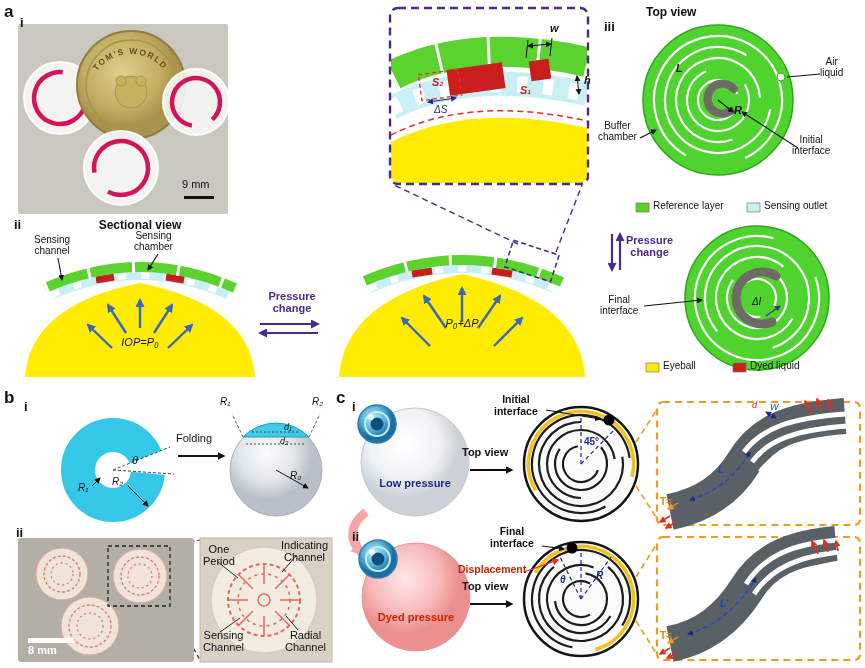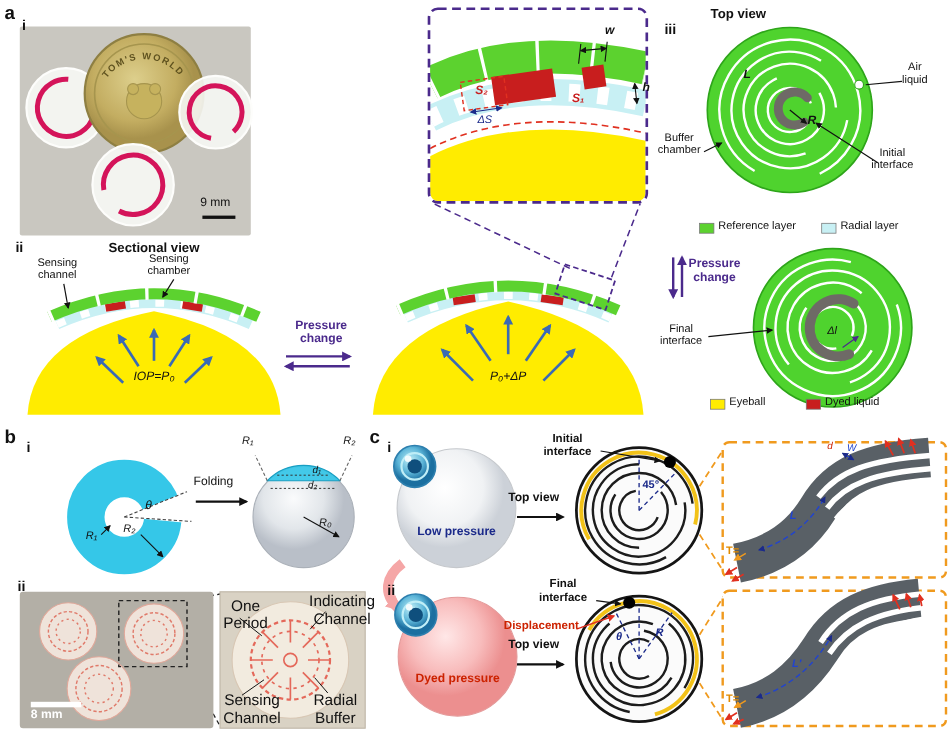--- a/index.html
+++ b/index.html
@@ -5,21 +5,21 @@
   *{margin:0;padding:0;box-sizing:border-box}
   body{background:#fff}
   .canvas{position:relative;width:865px;height:668px;background:#fff;
     font-family:"Liberation Sans",sans-serif;overflow:hidden}
   svg.art{position:absolute;left:0;top:0;z-index:1}
   .lbl{position:absolute;z-index:10;color:#111;line-height:1.12;white-space:nowrap}
   .pre{white-space:pre-line;text-align:center}
   .ctr{text-align:center}
   .bold{font-weight:bold}
   .it{font-style:italic}
-  .f8{font-size:14px}.f9{font-size:9px}.f10{font-size:10px}
+  .f8{font-size:11px}.f9{font-size:9px}.f10{font-size:10px}
   .f105{font-size:10.5px}.f11{font-size:11px}.f12{font-size:12px}
   .panel-letter{font-size:17px;font-weight:bold}
   .sub{font-size:13px;font-weight:bold}
   .purple{color:#4b2a8c}.red{color:#cc2200}.navy{color:#1b2a8a}
   .orange{color:#e08a00}.white{color:#fff}.dkred{color:#c81e1e}
   .blue2{color:#2244cc}
 </style>
 </head>
 <body>
 
@@ -398,40 +398,40 @@
 
 <div class="lbl sub" style="left:14px;top:218px">ii</div>
 <div class="lbl f12 bold ctr" style="left:80px;top:219px;width:120px">Sectional view</div>
 <div class="lbl f10 pre" style="left:34px;top:234px">Sensing
 channel</div>
 <div class="lbl f10 pre" style="left:134px;top:230px">Sensing
 chamber</div>
 <div class="lbl f11 ctr it" style="left:98px;top:336px;width:84px">IOP=P₀</div>
 <div class="lbl f11 pre bold purple" style="left:256px;top:290px;width:72px">Pressure
 change</div>
-<div class="lbl f11 ctr it" style="left:420px;top:336px;width:84px">P₀+ΔP</div>
+<div class="lbl f11 ctr it" style="left:420px;top:317px;width:84px">P₀+ΔP</div>
 
 <div class="lbl f11 bold it dkred" style="left:432px;top:76px">S₂</div>
 <div class="lbl f11 bold it dkred" style="left:520px;top:84px">S₁</div>
 <div class="lbl f10 it navy" style="left:434px;top:104px">ΔS</div>
 <div class="lbl f11 bold it" style="left:550px;top:22px">w</div>
 <div class="lbl f11 bold it" style="left:584px;top:74px">h</div>
 
 <div class="lbl sub" style="left:604px;top:20px">iii</div>
 <div class="lbl f12 bold" style="left:646px;top:6px">Top view</div>
 <div class="lbl f10 pre" style="left:820px;top:56px">Air
 liquid</div>
 <div class="lbl f11 bold it" style="left:676px;top:62px">L</div>
 <div class="lbl f11 bold it" style="left:734px;top:104px">R</div>
 <div class="lbl f10 pre" style="left:598px;top:120px">Buffer
 chamber</div>
 <div class="lbl f10 pre" style="left:792px;top:134px">Initial
 interface</div>
 <div class="lbl f10" style="left:653px;top:200px">Reference layer</div>
-<div class="lbl f10" style="left:764px;top:200px">Radial layer</div>
+<div class="lbl f10" style="left:764px;top:200px">Sensing outlet</div>
 <div class="lbl f11 pre bold purple" style="left:626px;top:234px">Pressure
 change</div>
 <div class="lbl f10 pre" style="left:600px;top:294px">Final
 interface</div>
 <div class="lbl f10 it" style="left:752px;top:296px">Δl</div>
 <div class="lbl f10" style="left:663px;top:360px">Eyeball</div>
 <div class="lbl f10" style="left:750px;top:360px">Dyed liquid</div>
 
 <div class="lbl panel-letter" style="left:4px;top:388px">b</div>
 <div class="lbl sub" style="left:24px;top:400px">i</div>
@@ -447,21 +447,21 @@
 
 <div class="lbl sub" style="left:16px;top:526px">ii</div>
 <div class="lbl f11 bold white" style="left:28px;top:644px">8 mm</div>
 <div class="lbl f8 pre" style="left:203px;top:543px">One
 Period</div>
 <div class="lbl f8 pre" style="left:281px;top:539px">Indicating
 Channel</div>
 <div class="lbl f8 pre" style="left:203px;top:629px">Sensing
 Channel</div>
 <div class="lbl f8 pre" style="left:285px;top:629px">Radial
-Buffer</div>
+Channel</div>
 
 <div class="lbl panel-letter" style="left:336px;top:388px">c</div>
 <div class="lbl sub" style="left:352px;top:400px">i</div>
 <div class="lbl f11 bold navy ctr" style="left:369px;top:477px;width:92px">Low pressure</div>
 <div class="lbl f11 bold" style="left:462px;top:446px">Top view</div>
 <div class="lbl f105 bold pre" style="left:494px;top:394px">Initial
 interface</div>
 <div class="lbl f10 bold navy" style="left:584px;top:436px">45°</div>
 <div class="lbl f9 it red" style="left:752px;top:400px">d</div>
 <div class="lbl f9 it blue2" style="left:770px;top:402px">W</div>

